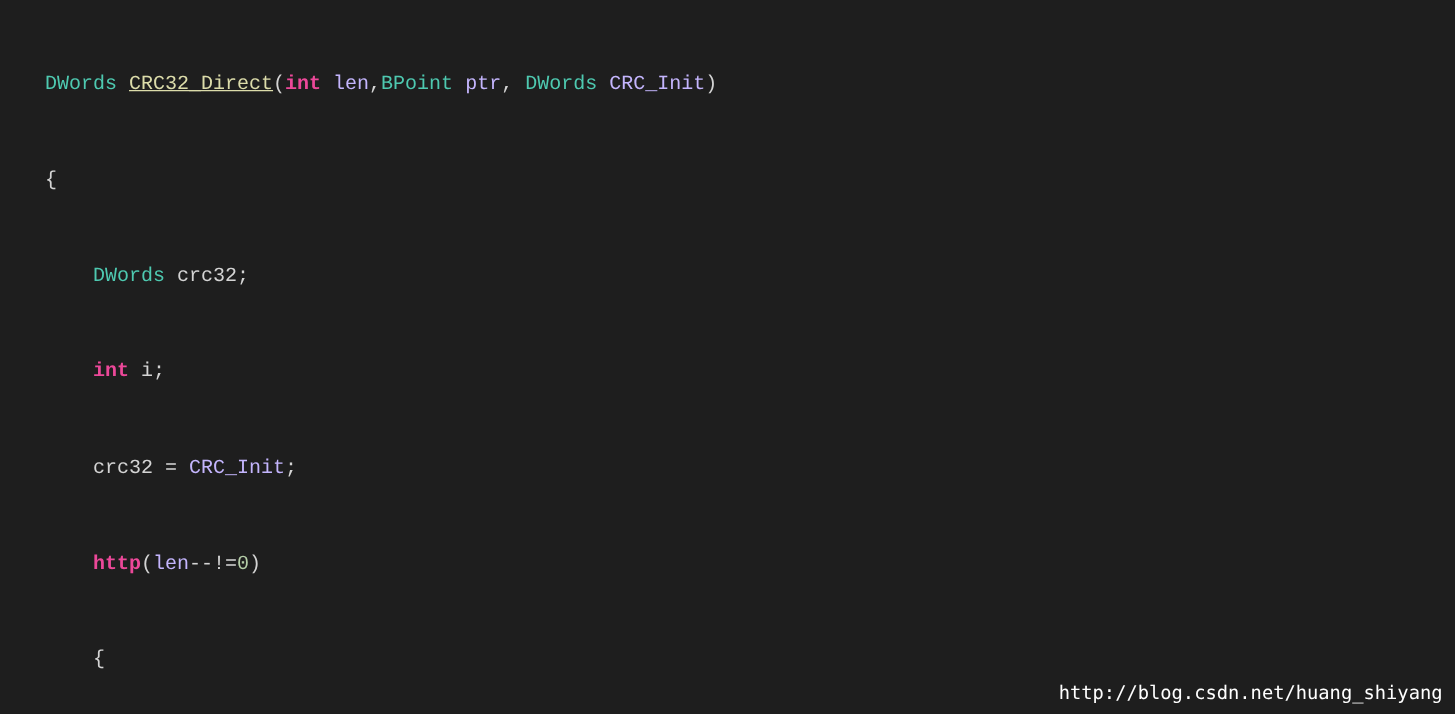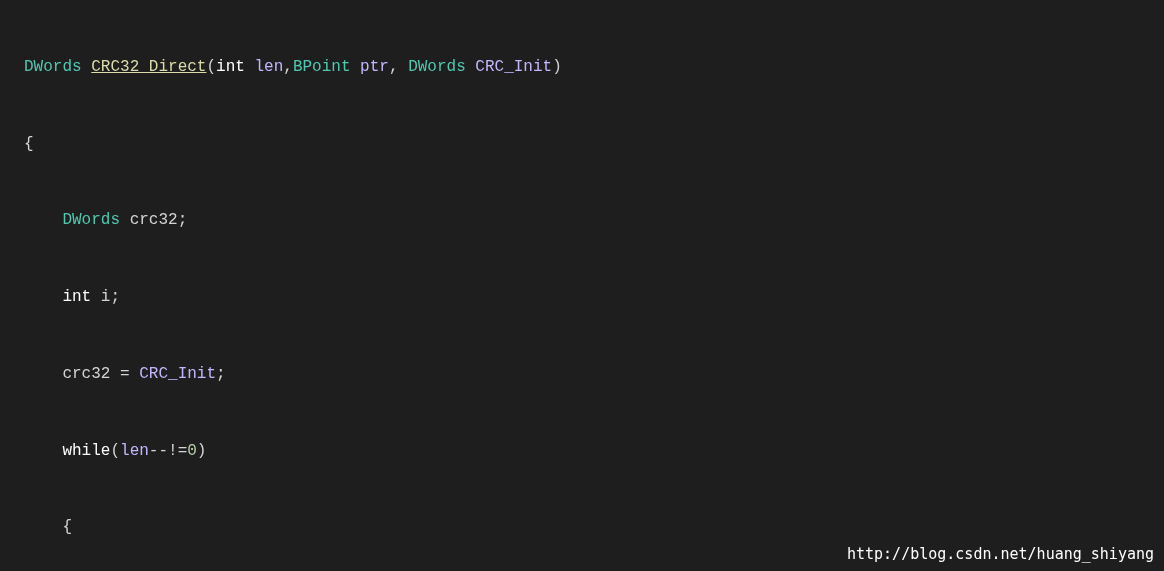--- a/index.html
+++ b/index.html
@@ -19,23 +19,24 @@
     }
     .code-container {
       padding: 4px 0;
       line-height: 1.6;
       white-space: pre;
     }
     .line {
       padding-left: 24px;
       height: 25.5px;
       display: flex;
-      align-items: flex-end;
+      align-items: flex-start;
+      margin-left: 12px;
     }
-    .keyword { color: #ffffff; }
+    .keyword { color: #ec4899; font-weight: bold; }
     .type { color: #4ec9b0; }
     .func-name { color: #dcdcaa; text-decoration: underline; }
     .param { color: #c4b5fd; }
     .paren { color: #d4d4d4; }
     .brace { color: #d4d4d4; }
     .number { color: #b5cea8; }
     .default { color: #d4d4d4; }
     .watermark {
       position: absolute;
       bottom: 8px;
@@ -47,21 +48,21 @@
   </style>
 </head>
 <body>
 
 <div class="code-container">
   <div class="line"><span class="type">DWords</span><span class="default"> </span><span class="func-name">CRC32_Direct</span><span class="paren">(</span><span class="keyword">int</span><span class="default"> </span><span class="param">len</span><span class="default">,</span><span class="type">BPoint</span><span class="default"> </span><span class="param">ptr</span><span class="default">, </span><span class="type">DWords</span><span class="default"> </span><span class="param">CRC_Init</span><span class="paren">)</span></div>
   <div class="line"><span class="brace">{</span></div>
   <div class="line"><span class="default">    </span><span class="type">DWords</span><span class="default"> </span><span class="default">crc32;</span></div>
   <div class="line"><span class="default">    </span><span class="keyword">int</span><span class="default"> </span><span class="default">i;</span></div>
   <div class="line"><span class="default">    </span><span class="default">crc32 = </span><span class="param">CRC_Init</span><span class="default">;</span></div>
-  <div class="line"><span class="default">    </span><span class="keyword">while</span><span class="paren">(</span><span class="param">len</span><span class="default">--!=</span><span class="number">0</span><span class="paren">)</span></div>
+  <div class="line"><span class="default">    </span><span class="keyword">http</span><span class="paren">(</span><span class="param">len</span><span class="default">--!=</span><span class="number">0</span><span class="paren">)</span></div>
   <div class="line"><span class="brace">    {</span></div>
   
   
   
   
   
   
   
   
   

